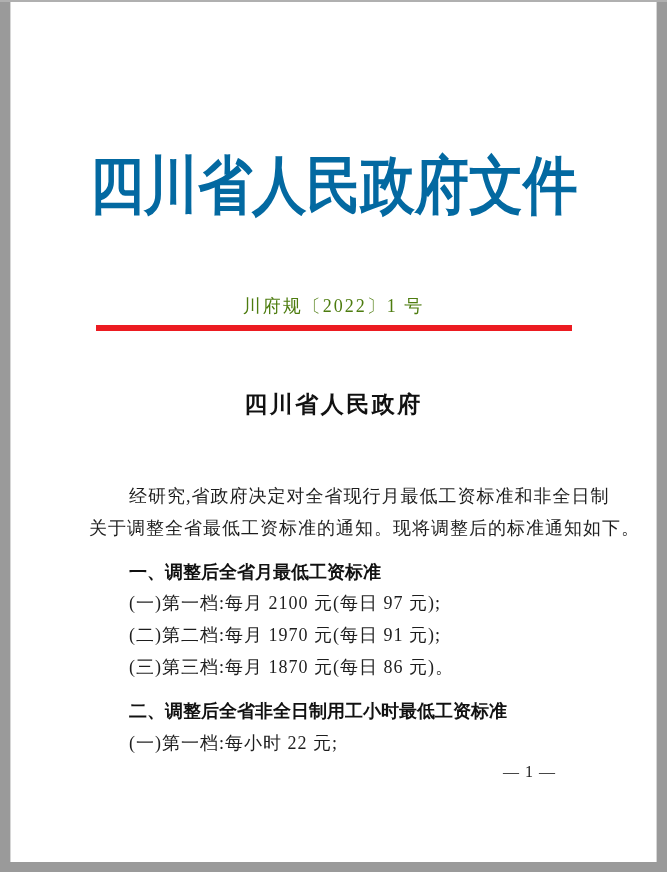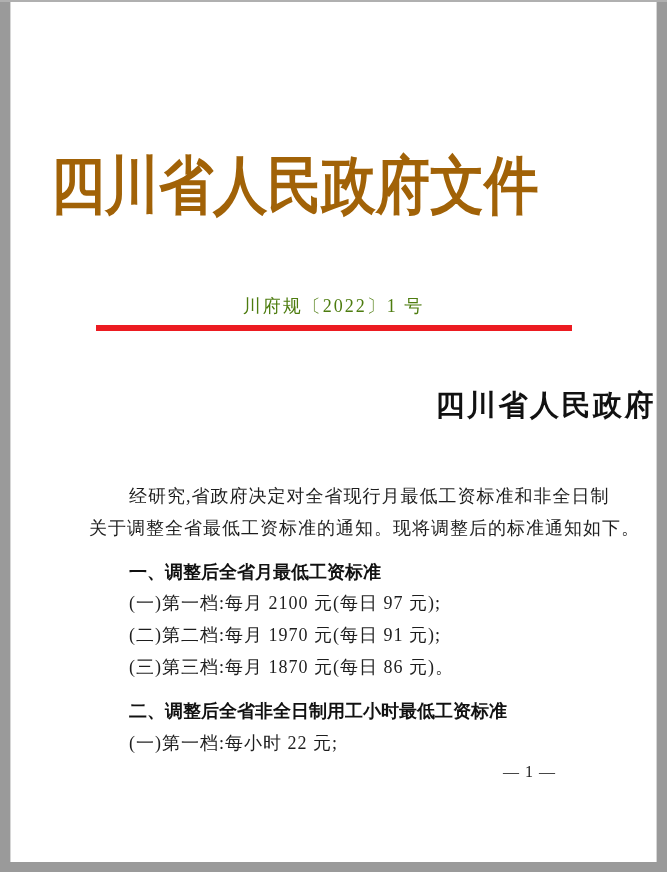--- a/index.html
+++ b/index.html
@@ -25,22 +25,22 @@
     height: 860px;
     background: #ffffff;
     border-left: 1px solid #d6d6d6;
     border-right: 1px solid #d6d6d6;
   }
   .masthead {
     position: absolute;
     top: 148px;
     left: 0;
     width: 100%;
-    text-align: left;
-    color: #a16207;
+    text-align: center;
+    color: #0369a1;
     font-weight: bold;
     font-size: 63px;
     line-height: 72px;
     white-space: nowrap;
   }
   .masthead .squeeze {
     display: inline-block;
     transform: scaleX(0.86);
     transform-origin: center;
     font-family: "Liberation Serif", "DejaVu Serif", serif;
@@ -62,22 +62,22 @@
     left: 85px;
     width: 476px;
     height: 6px;
     background: #ec1b21;
   }
   .doc-title {
     position: absolute;
     top: 384px;
     left: 0;
     width: 100%;
-    text-align: right;
-    font-size: 29px;
+    text-align: center;
+    font-size: 23px;
     font-weight: bold;
     letter-spacing: 2.5px;
     line-height: 38px;
     color: #111111;
   }
   .body-block {
     position: absolute;
     top: 479px;
     left: 78px;
     width: 494px;

